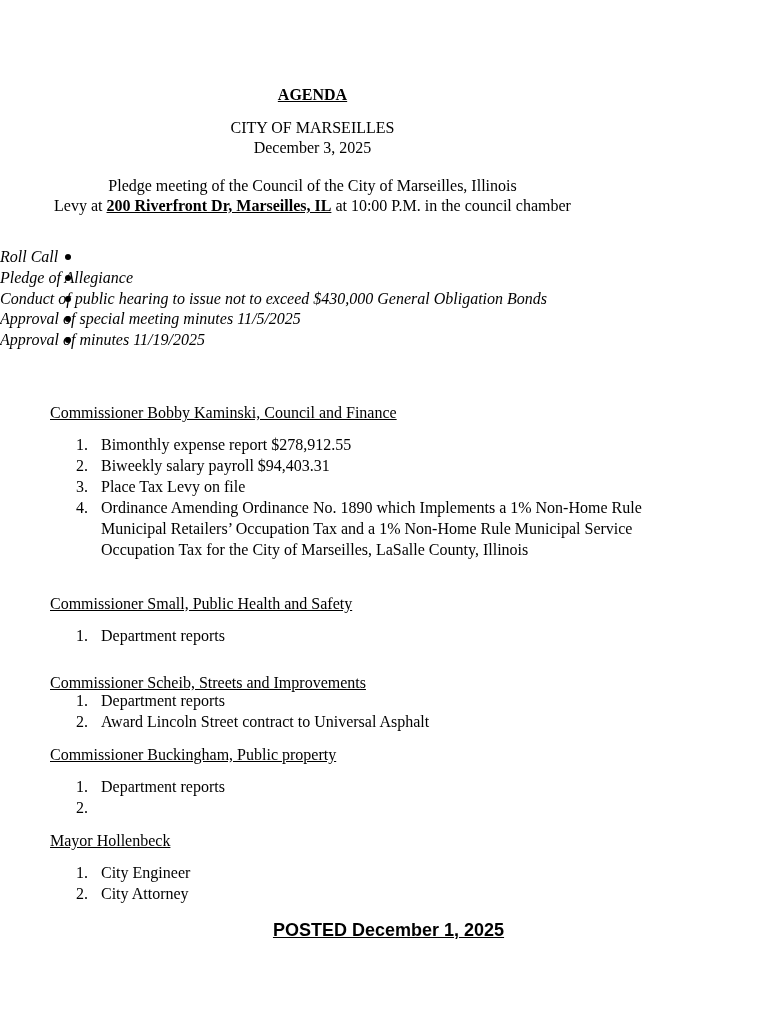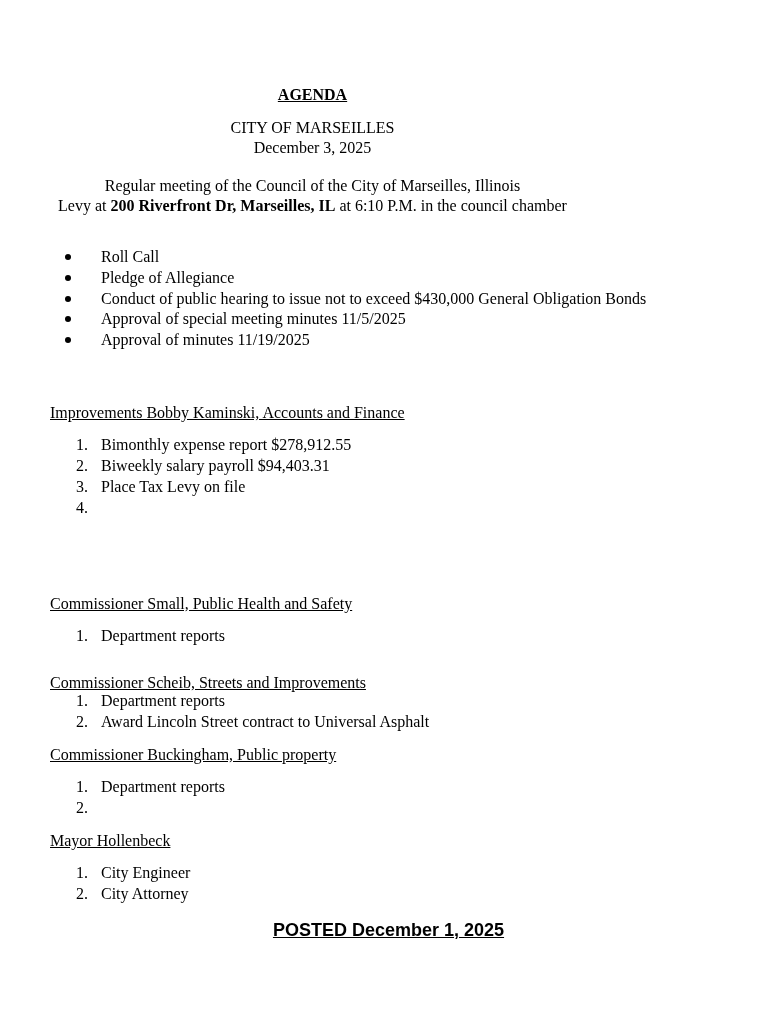--- a/index.html
+++ b/index.html
@@ -25,35 +25,35 @@
     }
     .title {
       top: 84px;
       font-weight: bold;
       text-decoration: underline;
     }
     .city { top: 117px; }
     .date { top: 137px; }
     .meeting1 { top: 175px; }
     .meeting2 { top: 195px; }
-    .bold { font-weight: bold; }
+    .bold { font-weight: bold; text-decoration: underline; }
 
     .bullets {
       position: absolute;
       left: 0;
       top: 246px;
       margin: 0;
       padding: 0;
       list-style: none;
     }
     .bullets li {
       position: relative;
-      padding-left: 101px;
       height: 20.8px;
       white-space: nowrap;
+      font-style: italic;
     }
     .bullets li::before {
       content: "";
       position: absolute;
       left: 65px;
       top: 8px;
       width: 6px;
       height: 6px;
       border-radius: 50%;
       background: #000;
@@ -102,40 +102,41 @@
     }
   </style>
 </head>
 <body>
 
 <div>
 
   <div class="center title">AGENDA</div>
   <div class="center city">CITY OF MARSEILLES</div>
   <div class="center date">December 3, 2025</div>
-  <div class="center meeting1">Regular meeting of the Council of the City of Marseilles, Illinois</div>
+  <div class="center meeting1">Pledge meeting of the Council of the City of Marseilles, Illinois</div>
   <div class="center meeting2">
-    <span>Levy at </span><span class="bold">200 Riverfront Dr, Marseilles, IL</span><span> at 6:10 P.M. in the council chamber</span>
+    <span>Levy at </span><span class="bold">200 Riverfront Dr, Marseilles, IL</span><span> at 10:00 P.M. in the council chamber</span>
   </div>
 
   <ul class="bullets">
     <li>Roll Call</li>
     <li>Pledge of Allegiance</li>
     <li>Conduct of public hearing to issue not to exceed $430,000 General Obligation Bonds</li>
     <li>Approval of special meeting minutes 11/5/2025</li>
     <li>Approval of minutes 11/19/2025</li>
   </ul>
 
-  <div class="section-head" style="top:402px;">Improvements Bobby Kaminski, Accounts and Finance</div>
+  <div class="section-head" style="top:402px;">Commissioner Bobby Kaminski, Council and Finance</div>
   <ol class="olist" style="top:434px;">
     <li><span class="num">1.</span><span>Bimonthly expense report $278,912.55</span></li>
     <li><span class="num">2.</span><span>Biweekly salary payroll $94,403.31</span></li>
     <li><span class="num">3.</span><span>Place Tax Levy on file</span></li>
     <li>
         <span class="num">4.</span>
+        <span class="wrap">Ordinance Amending Ordinance No. 1890 which Implements a 1% Non-Home Rule Municipal Retailers’ Occupation Tax and a 1% Non-Home Rule Municipal Service Occupation Tax for the City of Marseilles, LaSalle County, Illinois</span>
       </li>
   </ol>
 
   <div class="section-head" style="top:593px;font-family:Liberation Serif, serif;">Commissioner Small, Public Health and Safety</div>
   <ol class="olist" style="top:625px;">
     <li><span class="num">1.</span><span>Department reports</span></li>
   </ol>
 
   <div class="section-head" style="top:672px;">Commissioner Scheib, Streets and Improvements</div>
   <ol class="olist" style="top:690px;">

